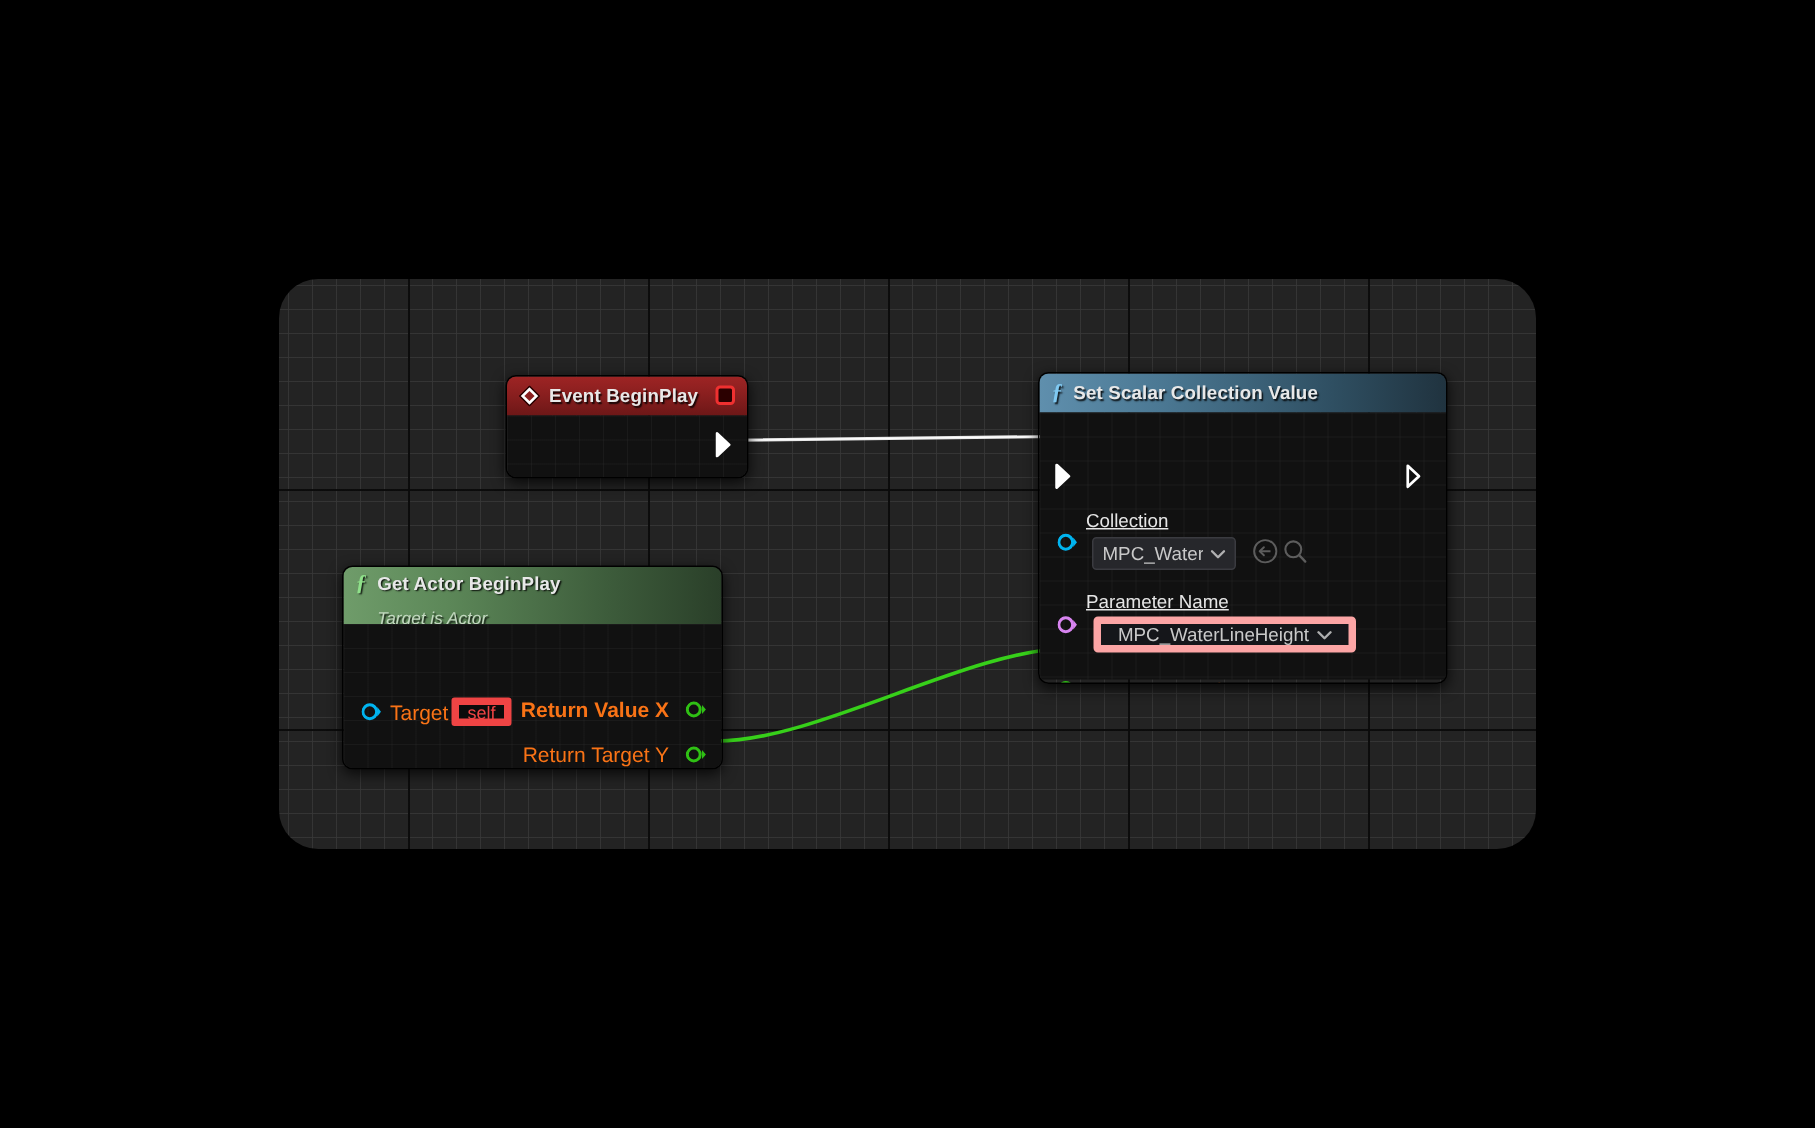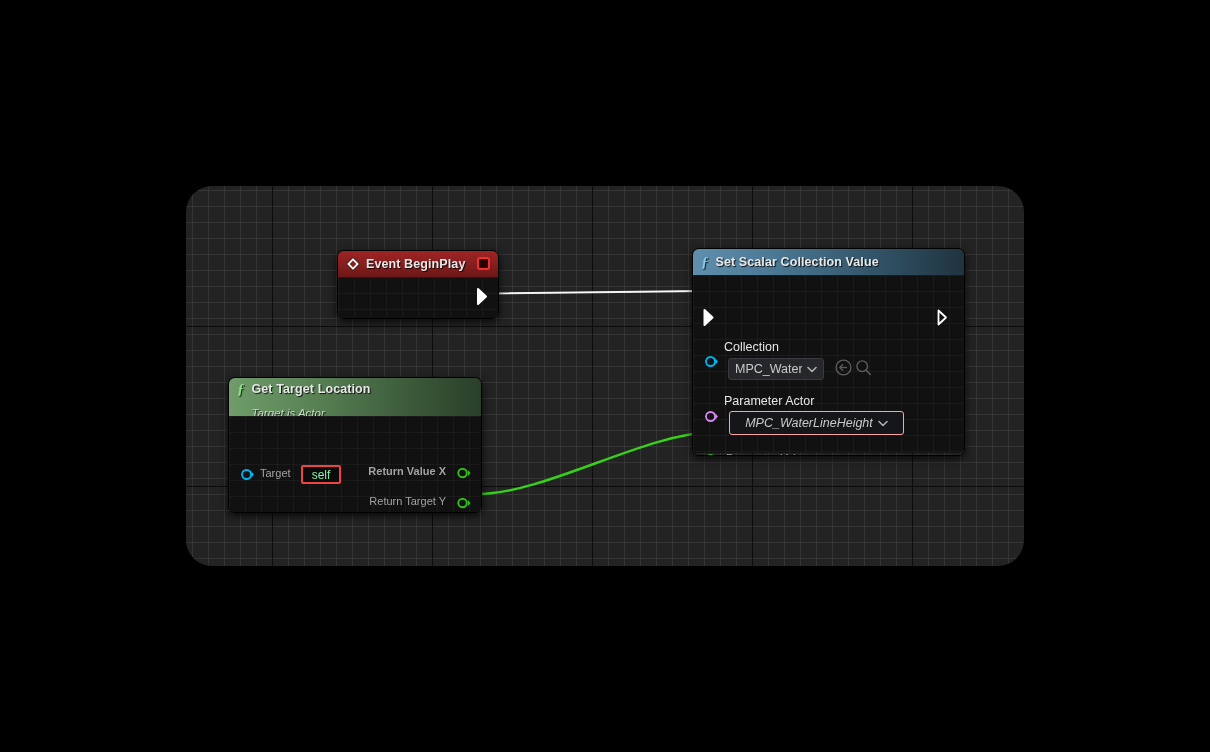--- a/index.html
+++ b/index.html
@@ -186,82 +186,82 @@
     font-style: italic;
     color: #c3d8c0;
     text-shadow: 1px 1px 1px rgba(0,0,0,0.8);
     margin-top: 11px;
   }
   #node-getactorloc .node-body { height: 96px; }
 
   
   .pin-label {
     position: absolute;
-    font-size: 11px;
-    color: #a3a3a3;
+    font-size: 14px;
+    color: #f97316;
     white-space: nowrap;
   }
 
   
   .pin-circle {
     position: absolute;
     width: 11px;
     height: 11px;
     border-radius: 50%;
     box-sizing: border-box;
   }
 
   
   .value-box {
     position: absolute;
     background: #0b0b0b;
-    border: 2px solid #ef4444;
+    border: 5px solid #ef4444;
     border-radius: 2px;
-    color: #86efac;
+    color: #ef4444;
     font-size: 12px;
     display: flex;
-    align-items: flex-end;
+    align-items: center;
     justify-content: center;
     box-sizing: border-box;
   }
   .combo {
     position: absolute;
     background: #26272b;
     border: 1px solid #3a3b40;
     border-radius: 3px;
     display: flex;
     align-items: center;
     box-sizing: border-box;
     color: #c9c9c9;
     font-size: 12.5px;
     padding: 0 6px;
   }
   .combo.dark {
     background: #15161a;
-    border: 1px solid #fca5a5;
+    border: 5px solid #fca5a5;
     justify-content: center;
-    font-style: italic;
   }
   .combo .combo-text {
     overflow: hidden;
     white-space: nowrap;
     flex: 1 1 auto;
   }
   .combo.dark .combo-text { flex: 0 0 auto; }
   .chevron {
     flex: 0 0 auto;
     margin-left: 5px;
     opacity: 0.85;
   }
 
   .section-label {
     position: absolute;
     font-size: 12.5px;
     color: #e6e6e6;
     white-space: nowrap;
+    text-decoration: underline;
   }
 
   .icon-btn {
     position: absolute;
     width: 17px;
     height: 17px;
     opacity: 0.55;
   }
 </style>
 </head>
@@ -325,21 +325,21 @@
       <svg class="icon-btn" style="left:142px; top:84px;" viewBox="0 0 17 17">
         <circle cx="8.5" cy="8.5" r="7.4" fill="none" stroke="#9a9a9a" stroke-width="1.3"></circle>
         <line x1="12" y1="8.5" x2="5.2" y2="8.5" stroke="#9a9a9a" stroke-width="1.3"></line>
         <polyline points="7.6,5.8 4.8,8.5 7.6,11.2" fill="none" stroke="#9a9a9a" stroke-width="1.3" stroke-linecap="round" stroke-linejoin="round"></polyline>
       </svg>
       <svg class="icon-btn" style="left:162px; top:84px;" viewBox="0 0 17 17">
         <circle cx="7.2" cy="7.2" r="5.3" fill="none" stroke="#9a9a9a" stroke-width="1.4"></circle>
         <line x1="11.1" y1="11.1" x2="15.2" y2="15.4" stroke="#9a9a9a" stroke-width="1.5" stroke-linecap="round"></line>
       </svg>
 
-      <span class="section-label" style="left:31px; top:119px;">Parameter Actor</span>
+      <span class="section-label" style="left:31px; top:119px;">Parameter Name</span>
       <svg class="pin-circle" style="left:12px; top:135px; width:13px; height:13px; background:transparent;" viewBox="0 0 13 13">
         <circle cx="5.5" cy="6.5" r="4.6" fill="none" stroke="#d884f0" stroke-width="2"></circle>
         <polygon points="10.5,3.4 13,6.5 10.5,9.6" fill="#d884f0"></polygon>
       </svg>
       <div class="combo dark" style="left:36px; top:136px; width:175px; height:24px;">
         <span class="combo-text">MPC_WaterLineHeight</span>
         <svg class="chevron" width="10" height="7" viewBox="0 0 10 7">
           <polyline points="1,1.5 5,5.5 9,1.5" fill="none" stroke="#c9c9c9" stroke-width="1.6" stroke-linecap="round" stroke-linejoin="round"></polyline>
         </svg>
       </div>
@@ -349,21 +349,21 @@
         <polygon points="11,3 13.6,6 11,9" fill="#4a4a4a"></polygon>
       </svg>
       <span class="pin-label" style="left:33px; top:177px;">Parameter Value</span>
     </div>
   </div>
 
   <div class="node" id="node-getactorloc">
     <div class="node-title">
       <span class="fn-icon">ƒ</span>
       <span class="title-stack">
-        <span class="title-text">Get Target Location</span>
+        <span class="title-text">Get Actor BeginPlay</span>
         <span class="title-sub">Target is Actor</span>
       </span>
     </div>
     <div class="node-body">
 
       <svg class="pin-circle" style="left:12px; top:52px; width:13px; height:13px; background:transparent;" viewBox="0 0 13 13">
         <circle cx="5.5" cy="6.5" r="4.6" fill="none" stroke="#00b4f0" stroke-width="2"></circle>
         <polygon points="10.5,3.4 13,6.5 10.5,9.6" fill="#00b4f0"></polygon>
       </svg>
       <span class="pin-label" style="left:31px; top:51px;">Target</span>

